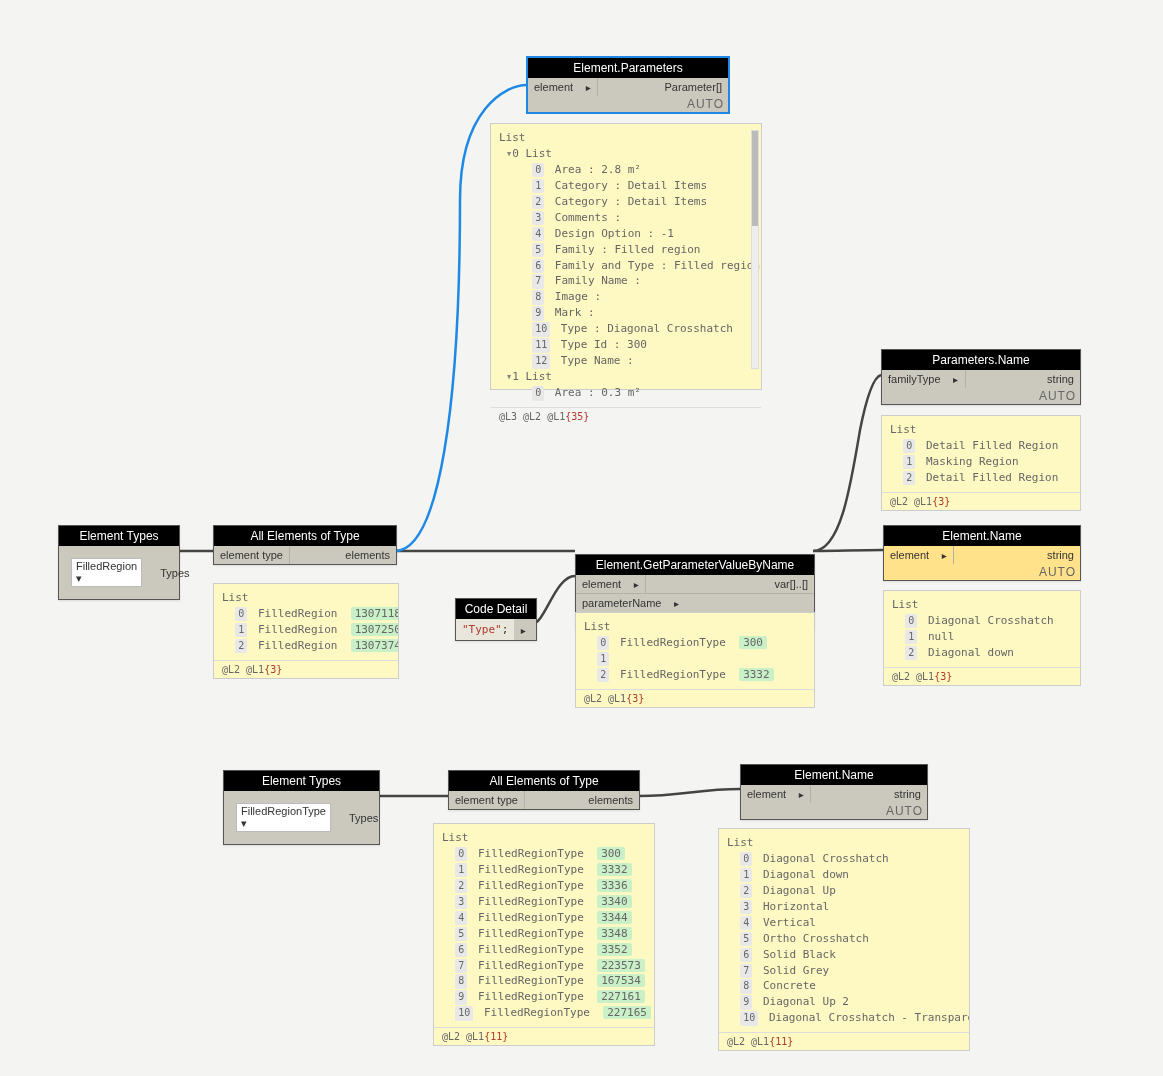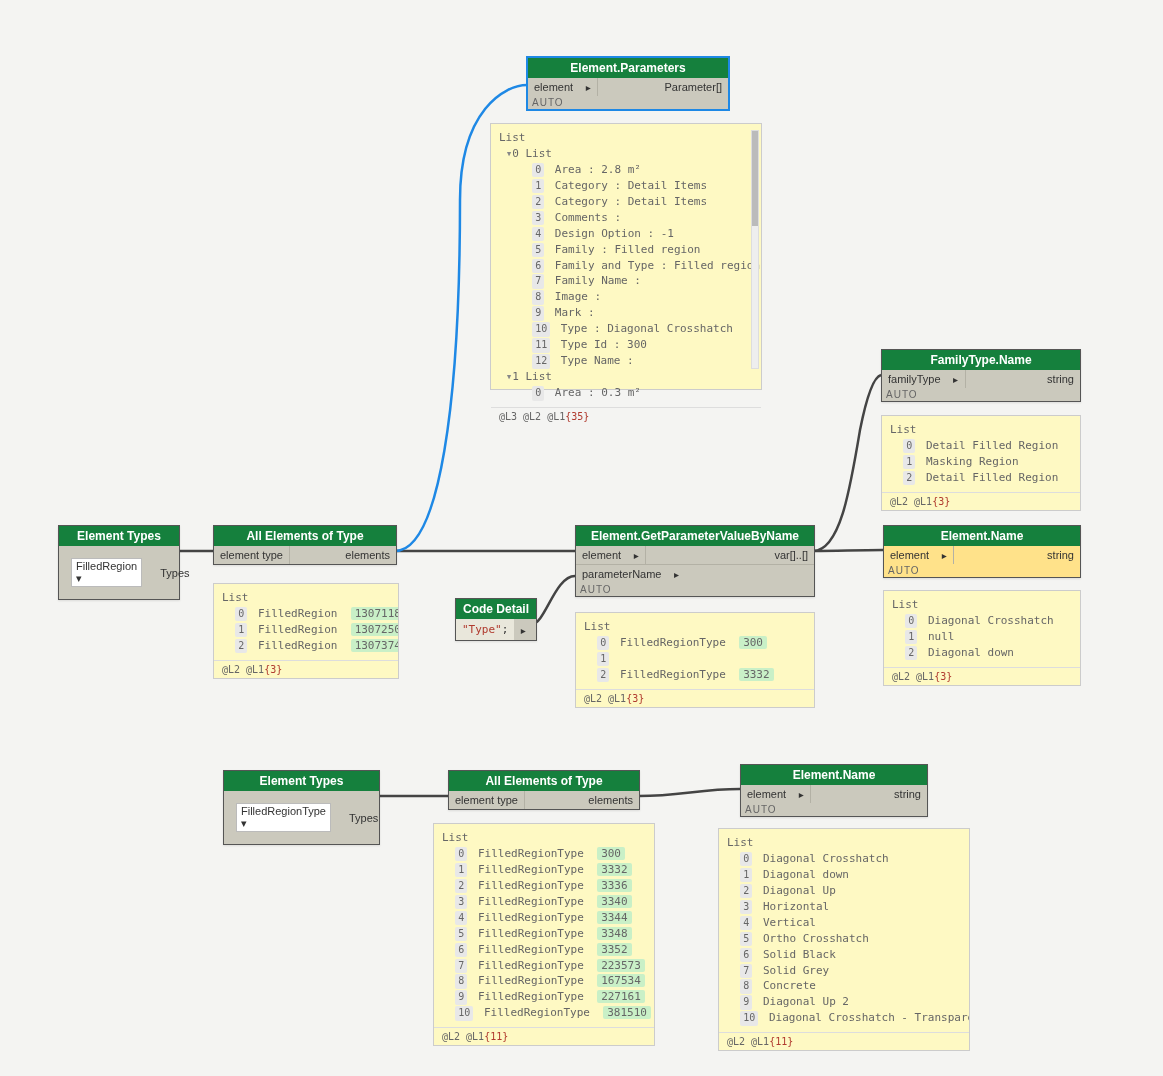--- a/index.html
+++ b/index.html
@@ -1,29 +1,29 @@
 <!DOCTYPE html>
 <html><head>
 <meta charset="utf-8">
 <style>
 html,body{margin:0;padding:0;background:#f4f4f2;font-family:Tahoma,Arial,sans-serif;font-size:11px;color:#333;width:1163px;height:1076px;position:relative}
 svg.wires{position:absolute;inset:0;width:1163px;height:1076px;pointer-events:none}
 .node{position:absolute;border:1px solid #555;background:#cbc9bd;box-shadow:0 1px 2px rgba(0,0,0,.1)}
 .node.sel{border-color:#1e88e5;box-shadow:0 0 0 1px #1e88e5}
 .node.warn .body{background:#ffe28a}
-.title{background:#15803d;color:#fff;font-weight:bold;text-align:center;padding:3px 6px;font-size:12px}
+.title{background:#000000;color:#fff;font-weight:normal;text-align:center;padding:3px 6px;font-size:12px}
 .body{background:#cbc9bd}
 .row{display:flex;align-items:center;border-top:1px solid #b3b1a5}
 .row:first-child{border-top:none}
 .cell{padding:3px 6px;white-space:nowrap}
 .cell.out{margin-left:auto;text-align:left}
 .chev{width:18px;text-align:center;color:#333}
 .chev::before{content:'\25B8';font-size:10px}
 .sep{width:1px;background:#b3b1a5;align-self:stretch}
-.auto{font-size:10px;text-align:left;color:#666;padding:1px 4px;letter-spacing:1px}
+.auto{font-size:12px;text-align:right;color:#666;padding:1px 4px;letter-spacing:1px}
 .sel-input{background:#fff;border:1px solid #bbb;padding:1px 4px;font-size:11px;margin:12px}
 .panel{position:absolute;background:#fef9c3;border:1px solid #ccc;font-family:Consolas,monospace;font-size:11px;color:#666}
 .panel .pbody{padding:6px 8px;overflow:auto}
 .panel .pfoot{border-top:1px solid #ddd;display:flex;justify-content:flex-start;padding:3px 8px;font-size:10px}
 .pfoot .ct{color:#b03a2e;}
 .tree-line{white-space:pre;line-height:1.45}
 .idx{display:inline-block;background:#e8e8e8;color:#666;border-radius:2px;padding:0 3px;margin-right:4px;font-size:10px}
 .hl{background:#c9f0c7;padding:0 4px;border-radius:2px}
 .tog{color:#888;cursor:default}
 .cb-code{background:#e9e7db;font-family:Consolas,monospace;padding:4px 6px}
@@ -125,21 +125,21 @@
 <div class="node" style="left:455px;top:598px;width:80px">
   <div class="title">Code Detail</div>
   <div class="body">
       <div class="row">
     <div class="cb-code"><span class="cb-str">"Type"</span><span>;</span></div>
     <div class="chev"></div>
   </div>
     </div>
 </div>
 
-<div class="node" style="left:575px;top:525px;width:238px">
+<div class="node" style="left:575px;top:554px;width:238px">
   <div class="title">Element.GetParameterValueByName</div>
   <div class="body">
     <div class="row">
       <div class="cell">element</div>
       <div class="chev"></div>
         <div class="sep"></div>
       <div class="cell out">var[]..[]</div>
     </div>
     <div class="row">
       <div class="cell">parameterName</div>
@@ -156,21 +156,21 @@
       <div class="tree-line">  <span class="idx">1</span> </div>
       <div class="tree-line">  <span class="idx">2</span> FilledRegionType  <span class="hl">3332</span></div>
     </div>
   <div class="pfoot">
       <span>@L2 @L1</span>
       <span class="ct">{3}</span>
     </div>
 </div>
 
 <div class="node" style="left:881px;top:349px;width:198px">
-  <div class="title">FamilyType.Name</div>
+  <div class="title">Parameters.Name</div>
   <div class="body">
     <div class="row">
       <div class="cell">familyType</div>
       <div class="chev"></div>
         <div class="sep"></div>
       <div class="cell out">string</div>
     </div>
     <div class="auto">AUTO</div>
   </div>
 </div>
@@ -242,21 +242,21 @@
       <div class="tree-line">  <span class="idx">0</span> FilledRegionType  <span class="hl">300</span></div>
       <div class="tree-line">  <span class="idx">1</span> FilledRegionType  <span class="hl">3332</span></div>
       <div class="tree-line">  <span class="idx">2</span> FilledRegionType  <span class="hl">3336</span></div>
       <div class="tree-line">  <span class="idx">3</span> FilledRegionType  <span class="hl">3340</span></div>
       <div class="tree-line">  <span class="idx">4</span> FilledRegionType  <span class="hl">3344</span></div>
       <div class="tree-line">  <span class="idx">5</span> FilledRegionType  <span class="hl">3348</span></div>
       <div class="tree-line">  <span class="idx">6</span> FilledRegionType  <span class="hl">3352</span></div>
       <div class="tree-line">  <span class="idx">7</span> FilledRegionType  <span class="hl">223573</span></div>
       <div class="tree-line">  <span class="idx">8</span> FilledRegionType  <span class="hl">167534</span></div>
       <div class="tree-line">  <span class="idx">9</span> FilledRegionType  <span class="hl">227161</span></div>
-      <div class="tree-line">  <span class="idx">10</span> FilledRegionType  <span class="hl">381510</span></div>
+      <div class="tree-line">  <span class="idx">10</span> FilledRegionType  <span class="hl">227165</span></div>
     </div>
   <div class="pfoot">
       <span>@L2 @L1</span>
       <span class="ct">{11}</span>
     </div>
 </div>
 
 <div class="node" style="left:740px;top:764px;width:186px">
   <div class="title">Element.Name</div>
   <div class="body">

